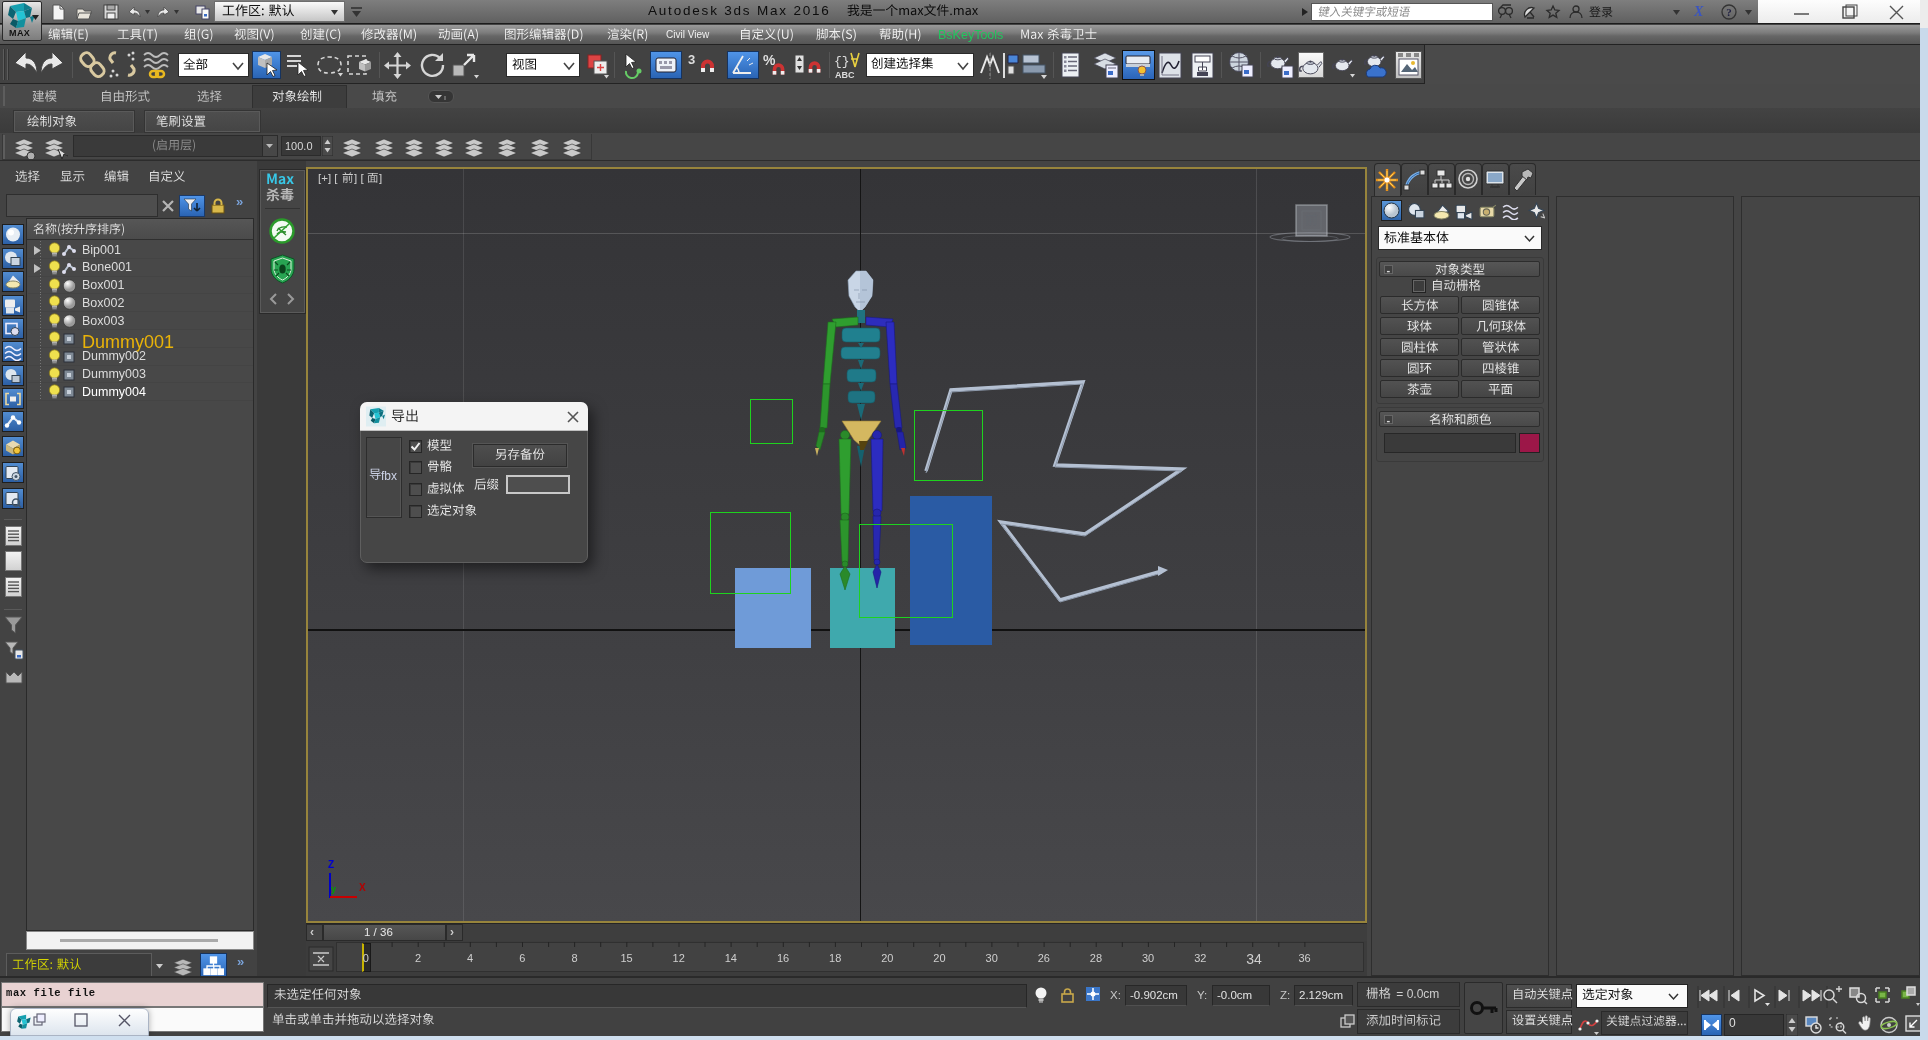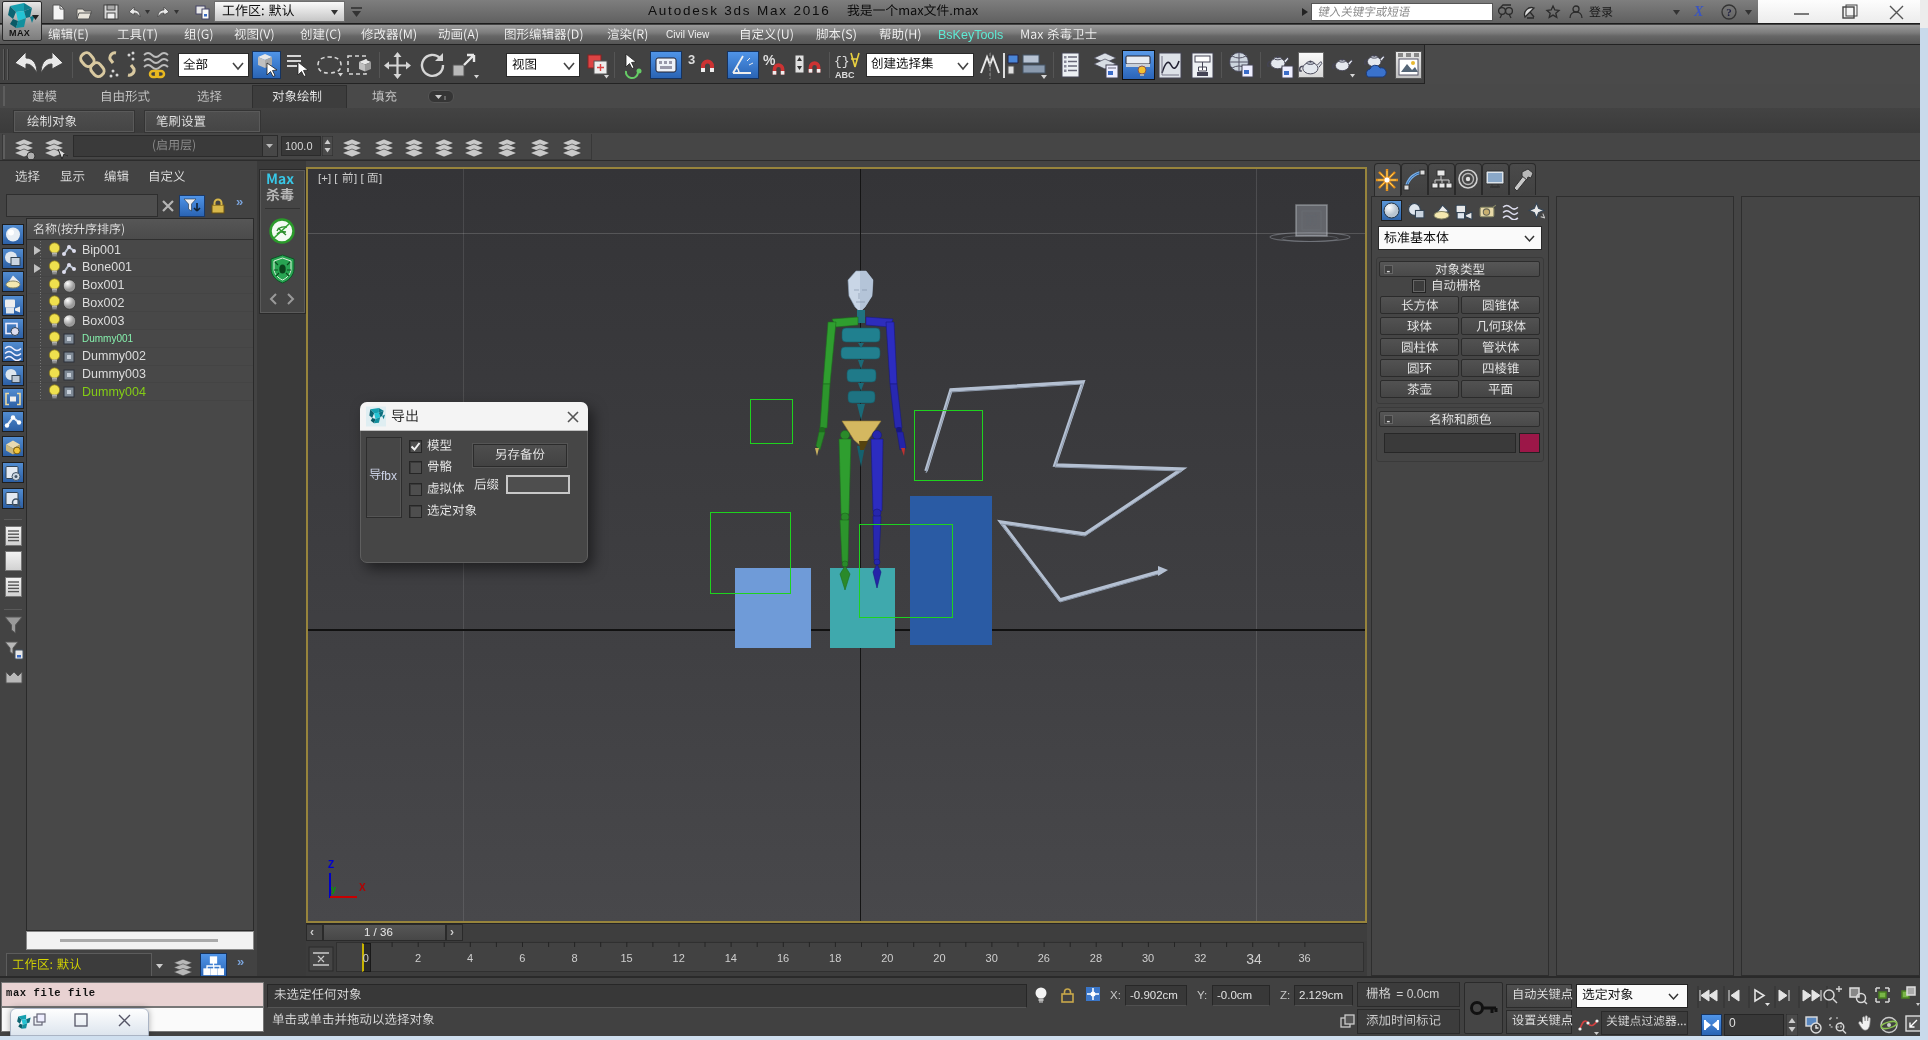--- a/index.html
+++ b/index.html
@@ -137,21 +137,21 @@
 <svg style="position:absolute;left:816px;top:28px;overflow:visible" width="42" height="16">
     <path transform="translate(0,10.8)" d="M1.1 -10V-5.5C1.1 -3.7 1 -1.2 0.4 0.6C0.6 0.7 0.9 0.9 1.1 1C1.5 -0.2 1.7 -1.8 1.8 -3.2H3.3V-0.1C3.3 0 3.2 0.1 3.1 0.1C3 0.1 2.6 0.1 2.1 0.1C2.2 0.3 2.3 0.7 2.3 0.9C3 0.9 3.4 0.9 3.7 0.7C4 0.6 4 0.3 4 -0.1V-10ZM1.8 -9.2H3.3V-7.1H1.8ZM1.8 -6.3H3.3V-4.1H1.8L1.8 -5.5ZM8.7 -9.8V1H9.5V-8.9H10.8V-2.1C10.8 -2 10.8 -2 10.7 -2C10.6 -2 10.2 -2 9.7 -2C9.9 -1.7 10 -1.3 10 -1.1C10.6 -1.1 11 -1.1 11.3 -1.3C11.6 -1.4 11.7 -1.7 11.7 -2.1V-9.8ZM4.7 -0.3 4.7 -0.3C4.9 -0.5 5.3 -0.6 7.5 -1C7.6 -0.7 7.6 -0.4 7.6 -0.2L8.3 -0.5C8.2 -1.3 7.8 -2.7 7.4 -3.7L6.8 -3.5C7 -3 7.2 -2.3 7.3 -1.7L5.5 -1.4C5.9 -2.3 6.3 -3.6 6.6 -4.7H8.3V-5.6H6.8V-7.5H8.1V-8.4H6.8V-10.4H6V-8.4H4.6V-7.5H6V-5.6H4.4V-4.7H5.7C5.5 -3.4 5 -2.2 4.9 -1.9C4.7 -1.4 4.6 -1.2 4.4 -1.1C4.5 -0.9 4.7 -0.5 4.7 -0.3Z M18.2 -10.5V-7.9H13.3V-6.9H17.1C16.2 -4.8 14.6 -2.8 13 -1.8C13.2 -1.6 13.5 -1.2 13.7 -1C15.5 -2.2 17.1 -4.5 18.1 -6.9H18.2V-2.3H15.3V-1.3H18.2V1H19.2V-1.3H22.1V-2.3H19.2V-6.9H19.4C20.4 -4.5 22 -2.2 23.8 -1C24 -1.3 24.3 -1.6 24.6 -1.8C22.8 -2.8 21.2 -4.8 20.4 -6.9H24.2V-7.9H19.2V-10.5Z M28 2.5 28.7 2.1C27.6 0.4 27.1 -1.8 27.1 -3.9C27.1 -6 27.6 -8.1 28.7 -9.9L28 -10.2C26.8 -8.3 26.1 -6.3 26.1 -3.9C26.1 -1.4 26.8 0.6 28 2.5Z M33 0.2C34.9 0.2 36.1 -1 36.1 -2.4C36.1 -3.8 35.3 -4.4 34.2 -4.9L33 -5.5C32.2 -5.8 31.4 -6.1 31.4 -7C31.4 -7.8 32.1 -8.3 33.1 -8.3C34 -8.3 34.7 -8 35.2 -7.5L35.8 -8.2C35.2 -8.9 34.2 -9.3 33.1 -9.3C31.5 -9.3 30.2 -8.3 30.2 -6.9C30.2 -5.6 31.3 -4.9 32.1 -4.5L33.4 -4C34.3 -3.6 35 -3.3 35 -2.3C35 -1.5 34.2 -0.9 33 -0.9C32.1 -0.9 31.2 -1.3 30.5 -2L29.8 -1.2C30.6 -0.4 31.7 0.2 33 0.2Z M37.9 2.5C39.1 0.6 39.8 -1.4 39.8 -3.9C39.8 -6.3 39.1 -8.3 37.9 -10.2L37.2 -9.9C38.3 -8.1 38.8 -6 38.8 -3.9C38.8 -1.8 38.3 0.4 37.2 2.1Z" fill="#f0f0f0"></path>
   </svg>
 <svg style="position:absolute;left:879px;top:28px;overflow:visible" width="44" height="16">
     <path transform="translate(0,10.8)" d="M3.4 -10.5V-9.5H0.8V-8.8H3.4V-7.8H1.1V-7.1H3.4V-6.8C3.4 -6.6 3.4 -6.4 3.3 -6.1H0.6V-5.4H3C2.6 -4.8 1.9 -4.2 0.9 -3.9C1.1 -3.7 1.4 -3.4 1.5 -3.2C2.9 -3.8 3.6 -4.6 4 -5.4H6.8V-6.1H4.3C4.4 -6.4 4.4 -6.6 4.4 -6.8V-7.1H6.4V-7.8H4.4V-8.8H6.7V-9.5H4.4V-10.5ZM7.3 -10V-3.8H8.2V-9.2H10.3C10 -8.6 9.6 -8 9.2 -7.5C10.3 -6.8 10.7 -6.3 10.7 -5.8C10.7 -5.6 10.6 -5.4 10.4 -5.3C10.2 -5.2 10 -5.2 9.9 -5.2C9.5 -5.2 9 -5.2 8.5 -5.2C8.7 -5 8.8 -4.7 8.8 -4.4C9.3 -4.4 9.8 -4.4 10.2 -4.4C10.5 -4.5 10.8 -4.5 11 -4.6C11.4 -4.9 11.6 -5.2 11.6 -5.8C11.6 -6.3 11.2 -6.9 10.2 -7.6C10.7 -8.2 11.2 -9 11.7 -9.6L11.1 -10L10.9 -10ZM1.9 -3.3V0.3H2.8V-2.4H5.7V1H6.7V-2.4H9.9V-0.7C9.9 -0.6 9.8 -0.5 9.6 -0.5C9.4 -0.5 8.7 -0.5 7.9 -0.5C8 -0.3 8.1 0.1 8.2 0.3C9.2 0.3 9.9 0.3 10.3 0.2C10.7 0 10.8 -0.2 10.8 -0.7V-3.3H6.7V-4.3H5.7V-3.3Z M20.4 -10.5C20.4 -9.5 20.4 -8.6 20.4 -7.7H18.3V-6.8H20.4C20.2 -3.8 19.5 -1.2 17.1 0.3C17.4 0.5 17.7 0.8 17.8 1C20.4 -0.7 21.1 -3.5 21.2 -6.8H23.2C23.1 -2.2 23 -0.5 22.6 -0.1C22.5 0 22.4 0.1 22.2 0.1C21.9 0.1 21.2 0 20.5 -0C20.7 0.2 20.8 0.6 20.8 0.9C21.5 0.9 22.2 0.9 22.6 0.9C23 0.9 23.2 0.8 23.5 0.4C23.9 -0.1 24 -1.9 24.1 -7.2C24.1 -7.3 24.1 -7.7 24.1 -7.7H21.3C21.3 -8.6 21.3 -9.5 21.3 -10.5ZM12.9 -1.2 13.1 -0.2C14.6 -0.6 16.7 -1.1 18.7 -1.5L18.6 -2.4L17.9 -2.2V-9.9H13.8V-1.4ZM14.7 -1.5V-3.7H17V-2ZM14.7 -6.4H17V-4.5H14.7ZM14.7 -7.2V-9H17V-7.2Z M28 2.5 28.7 2.1C27.6 0.4 27.1 -1.8 27.1 -3.9C27.1 -6 27.6 -8.1 28.7 -9.9L28 -10.2C26.8 -8.3 26.1 -6.3 26.1 -3.9C26.1 -1.4 26.8 0.6 28 2.5Z M30.5 0H31.6V-4.3H35.9V0H37.1V-9.2H35.9V-5.3H31.6V-9.2H30.5Z M39.6 2.5C40.7 0.6 41.4 -1.4 41.4 -3.9C41.4 -6.3 40.7 -8.3 39.6 -10.2L38.9 -9.9C39.9 -8.1 40.5 -6 40.5 -3.9C40.5 -1.8 39.9 0.4 38.9 2.1Z" fill="#f0f0f0"></path>
   </svg>
 <svg style="position:absolute;left:1020px;top:28px;overflow:visible" width="79" height="16">
     <path transform="translate(0,10.8)" d="M1.3 0H2.3V-5.1C2.3 -5.9 2.2 -7 2.1 -7.8H2.2L2.9 -5.7L4.7 -0.9H5.5L7.2 -5.7L7.9 -7.8H8C7.9 -7 7.8 -5.9 7.8 -5.1V0H8.9V-9.2H7.5L5.8 -4.3C5.5 -3.6 5.4 -3 5.1 -2.4H5.1C4.8 -3 4.6 -3.6 4.4 -4.3L2.7 -9.2H1.3Z M12.9 0.2C13.7 0.2 14.5 -0.3 15.1 -0.8H15.2L15.2 0H16.2V-4.2C16.2 -5.9 15.5 -7 13.8 -7C12.7 -7 11.8 -6.5 11.2 -6.1L11.6 -5.3C12.2 -5.7 12.9 -6 13.7 -6C14.8 -6 15.1 -5.2 15.1 -4.3C12.2 -4 10.9 -3.2 10.9 -1.8C10.9 -0.5 11.7 0.2 12.9 0.2ZM13.2 -0.8C12.5 -0.8 12 -1.1 12 -1.8C12 -2.7 12.8 -3.3 15.1 -3.5V-1.7C14.4 -1.1 13.8 -0.8 13.2 -0.8Z M17.4 0H18.6L19.5 -1.6C19.7 -2 19.9 -2.4 20.2 -2.8H20.2C20.5 -2.4 20.8 -2 21 -1.6L22 0H23.2L21 -3.4L23.1 -6.8H21.9L21 -5.3C20.8 -4.9 20.6 -4.5 20.4 -4.2H20.4C20.1 -4.5 19.9 -4.9 19.7 -5.3L18.8 -6.8H17.6L19.6 -3.5Z M35.4 -2.4C36.4 -1.6 37.6 -0.5 38.2 0.3L39 -0.2C38.4 -1 37.1 -2.1 36.1 -2.9ZM30.5 -2.9C29.8 -2 28.7 -1 27.7 -0.3C27.9 -0.2 28.2 0.2 28.4 0.4C29.4 -0.4 30.6 -1.5 31.4 -2.6ZM28.9 -9.5C30.1 -9.1 31.3 -8.5 32.6 -7.9C31.1 -7.2 29.5 -6.5 27.9 -6.1C28.2 -5.9 28.5 -5.5 28.6 -5.3C30.2 -5.9 31.9 -6.6 33.5 -7.4C35.1 -6.7 36.4 -5.9 37.4 -5.3L38 -6.1C37.1 -6.6 35.9 -7.3 34.5 -8C35.6 -8.6 36.6 -9.3 37.5 -10L36.7 -10.5C35.8 -9.8 34.7 -9.1 33.5 -8.4C32.2 -9.1 30.8 -9.7 29.5 -10.1ZM33 -5.9V-4.5H27.9V-3.6H33V-0.1C33 0 32.9 0.1 32.7 0.1C32.5 0.1 31.9 0.1 31.3 0.1C31.4 0.4 31.6 0.7 31.6 1C32.5 1 33.1 1 33.4 0.9C33.8 0.7 33.9 0.4 33.9 -0.1V-3.6H38.9V-4.5H33.9V-5.9Z M48.9 -4.2 48.8 -3.1H46.2L46.5 -3.3C46.4 -3.5 46.1 -3.9 45.9 -4.2ZM42.3 -4.9C42.3 -4.3 42.2 -3.7 42.1 -3.1H40.2V-2.4H42.1C42 -1.7 41.9 -1 41.8 -0.5H48.5C48.4 -0.2 48.3 0.1 48.2 0.2C48.1 0.3 48 0.3 47.8 0.3C47.5 0.3 46.9 0.3 46.3 0.2C46.4 0.4 46.5 0.7 46.5 0.9C47.2 1 47.8 1 48.2 1C48.5 0.9 48.8 0.9 49 0.6C49.2 0.4 49.3 0.1 49.5 -0.5H50.8V-1.2H49.6L49.7 -2.4H51.7V-3.1H49.8L49.9 -4.5C49.9 -4.6 49.9 -4.9 49.9 -4.9ZM45.1 -4C45.3 -3.8 45.6 -3.4 45.8 -3.1H43.1L43.2 -4.2H45.3ZM48.8 -2.4C48.7 -1.9 48.7 -1.5 48.6 -1.2H46.1L46.4 -1.4C46.3 -1.7 46.1 -2.1 45.8 -2.4ZM45 -2.2C45.3 -1.9 45.6 -1.5 45.7 -1.2H42.8L43 -2.4H45.3ZM45.4 -10.5V-9.5H41.1V-8.8H45.4V-7.9H41.8V-7.2H45.4V-6.3H40.5V-5.6H51.3V-6.3H46.4V-7.2H50.2V-7.9H46.4V-8.8H51V-9.5H46.4V-10.5Z M53.6 -9.6V-8.7H57.4V-0.4H52.8V0.5H64V-0.4H58.4V-8.7H62.1V-4.3C62.1 -4.1 62 -4 61.8 -4C61.5 -4 60.6 -4 59.7 -4C59.8 -3.8 60 -3.4 60.1 -3.1C61.2 -3.1 62 -3.1 62.5 -3.3C62.9 -3.5 63.1 -3.7 63.1 -4.3V-9.6Z M70.4 -10.5V-6.5H65.3V-5.6H70.4V-0.6H66V0.3H75.9V-0.6H71.4V-5.6H76.5V-6.5H71.4V-10.5Z" fill="#f0f0f0"></path>
   </svg>
 <div style="position:absolute;left:666px;top:29px;font-family:'Liberation Sans',sans-serif;font-size:10px;font-weight:normal;color:#f0f0f0;white-space:pre;line-height:1.1">Civil View</div>
-<div style="position:absolute;left:938px;top:29px;font-family:'Liberation Sans',sans-serif;font-size:12.5px;font-weight:normal;color:#5eead4;white-space:pre;line-height:1.1">BsKeyTools</div>
+<div style="position:absolute;left:938px;top:29px;font-family:'Liberation Sans',sans-serif;font-size:12.5px;font-weight:normal;color:#22c55e;white-space:pre;line-height:1.1">BsKeyTools</div>
 <div style="position:absolute;left:0px;top:45px;width:1928px;height:39px;background:#4a4a4a"></div>
 <div style="position:absolute;left:0px;top:45px;width:1425px;height:39px;background:#424242;border-right:1px solid #232323;border-bottom:1px solid #232323"></div>
 <div style="position:absolute;left:3px;top:49px;width:2px;height:31px;background:#5d5d5d;border-right:1px solid #333"></div>
 <div style="position:absolute;left:7px;top:49px;width:2px;height:31px;background:#5d5d5d;border-right:1px solid #333"></div>
 <svg class="abs" style="left:12px;top:50px" width="28" height="29" viewBox="0 0 28 29">
     <path d="M3 13 L14 2 L14 8 C22 8 25 15 25 23 C21 16 18 14 14 14 L14 19 Z" fill="#e8e8e8" stroke="#444" stroke-width="1"></path>
   </svg>
 <svg class="abs" style="left:38px;top:50px" width="28" height="29" viewBox="0 0 28 29">
     <path d="M25 13 L14 2 L14 8 C6 8 3 15 3 23 C7 16 10 14 14 14 L14 19 Z" fill="#e8e8e8" stroke="#444" stroke-width="1"></path>
   </svg>
@@ -676,21 +676,21 @@
 <div style="position:absolute;left:40px;top:330.0px;width:1px;height:18px;background:repeating-linear-gradient(#777 0 1px,transparent 1px 3px)"></div>
 <svg class="abs" style="left:48px;top:331.0px" width="13" height="16">
     <circle cx="6.5" cy="6" r="5.2" fill="#efe04e" stroke="#8a7a1a" stroke-width="0.8"></circle>
     <rect x="4" y="10.5" width="5" height="2.2" fill="#b0b0b0"></rect>
     <rect x="4.3" y="12.8" width="4.4" height="1.6" fill="#888"></rect>
   </svg>
 <svg class="abs" style="left:62px;top:332.0px" width="15" height="14">
     <rect x="2" y="2" width="10" height="10" fill="#7f8a96" stroke="#2a2f38"></rect>
     <rect x="5" y="5" width="4" height="4" fill="#c8d0da"></rect>
   </svg>
-<div style="position:absolute;left:82px;top:332.5px;font-family:'Liberation Sans',sans-serif;font-size:10px;font-weight:normal;color:#86efac;white-space:pre;line-height:1.1">Dummy001</div>
+<div style="position:absolute;left:82px;top:332.5px;font-family:'Liberation Sans',sans-serif;font-size:18px;font-weight:normal;color:#eab308;white-space:pre;line-height:1.1">Dummy001</div>
 <div style="position:absolute;left:28px;top:347.8px;width:225px;height:17.8px;border-bottom:1px solid #444"></div>
 <div style="position:absolute;left:40px;top:347.8px;width:1px;height:18px;background:repeating-linear-gradient(#777 0 1px,transparent 1px 3px)"></div>
 <svg class="abs" style="left:48px;top:348.8px" width="13" height="16">
     <circle cx="6.5" cy="6" r="5.2" fill="#efe04e" stroke="#8a7a1a" stroke-width="0.8"></circle>
     <rect x="4" y="10.5" width="5" height="2.2" fill="#b0b0b0"></rect>
     <rect x="4.3" y="12.8" width="4.4" height="1.6" fill="#888"></rect>
   </svg>
 <svg class="abs" style="left:62px;top:349.8px" width="15" height="14">
     <rect x="2" y="2" width="10" height="10" fill="#7f8a96" stroke="#2a2f38"></rect>
     <rect x="5" y="5" width="4" height="4" fill="#c8d0da"></rect>
@@ -712,21 +712,21 @@
 <div style="position:absolute;left:40px;top:383.4px;width:1px;height:18px;background:repeating-linear-gradient(#777 0 1px,transparent 1px 3px)"></div>
 <svg class="abs" style="left:48px;top:384.4px" width="13" height="16">
     <circle cx="6.5" cy="6" r="5.2" fill="#efe04e" stroke="#8a7a1a" stroke-width="0.8"></circle>
     <rect x="4" y="10.5" width="5" height="2.2" fill="#b0b0b0"></rect>
     <rect x="4.3" y="12.8" width="4.4" height="1.6" fill="#888"></rect>
   </svg>
 <svg class="abs" style="left:62px;top:385.4px" width="15" height="14">
     <rect x="2" y="2" width="10" height="10" fill="#7f8a96" stroke="#2a2f38"></rect>
     <rect x="5" y="5" width="4" height="4" fill="#c8d0da"></rect>
   </svg>
-<div style="position:absolute;left:82px;top:385.9px;font-family:'Liberation Sans',sans-serif;font-size:12.5px;font-weight:normal;color:#84cc16;white-space:pre;line-height:1.1">Dummy004</div>
+<div style="position:absolute;left:82px;top:385.9px;font-family:'Liberation Sans',sans-serif;font-size:12.5px;font-weight:normal;color:#ffffff;white-space:pre;line-height:1.1">Dummy004</div>
 <div style="position:absolute;left:2px;top:224px;width:22px;height:21px;background:linear-gradient(#528cd0,#2c5fa4);border:1px solid #1e1e1e"></div>
 <svg class="abs" style="left:3px;top:225px" width="20" height="19" viewBox="0 0 20 18">
     <circle cx="10" cy="9" r="7" fill="#e8eef4"></circle>
     <circle cx="8" cy="7" r="3" fill="#fff"></circle>
   </svg>
 <div style="position:absolute;left:2px;top:248px;width:22px;height:21px;background:linear-gradient(#528cd0,#2c5fa4);border:1px solid #1e1e1e"></div>
 <svg class="abs" style="left:3px;top:249px" width="20" height="19" viewBox="0 0 20 18">
     <circle cx="8" cy="8" r="6" fill="#dfe6ee"></circle>
     <rect x="8" y="8" width="9" height="8" fill="#c9d4e0" stroke="#345"></rect>
   </svg>

